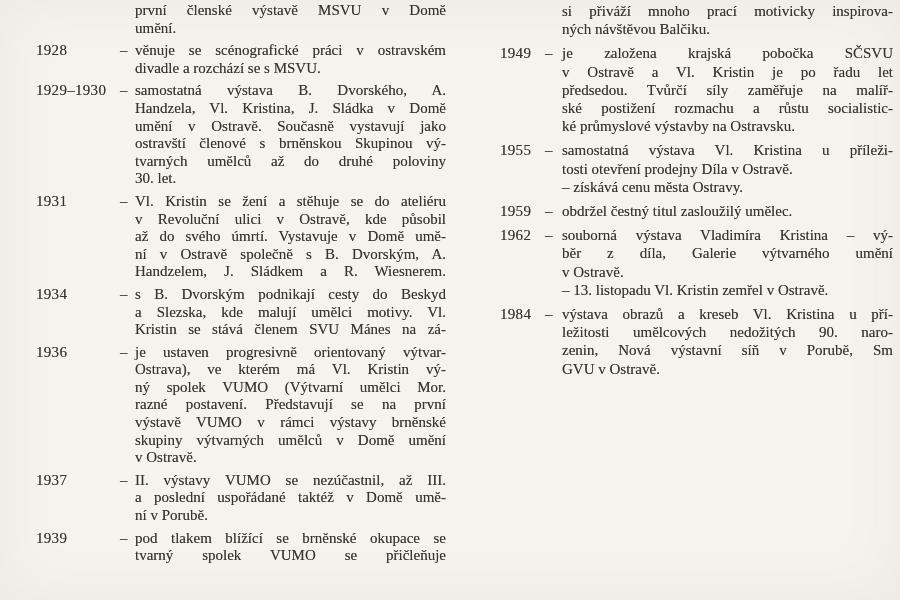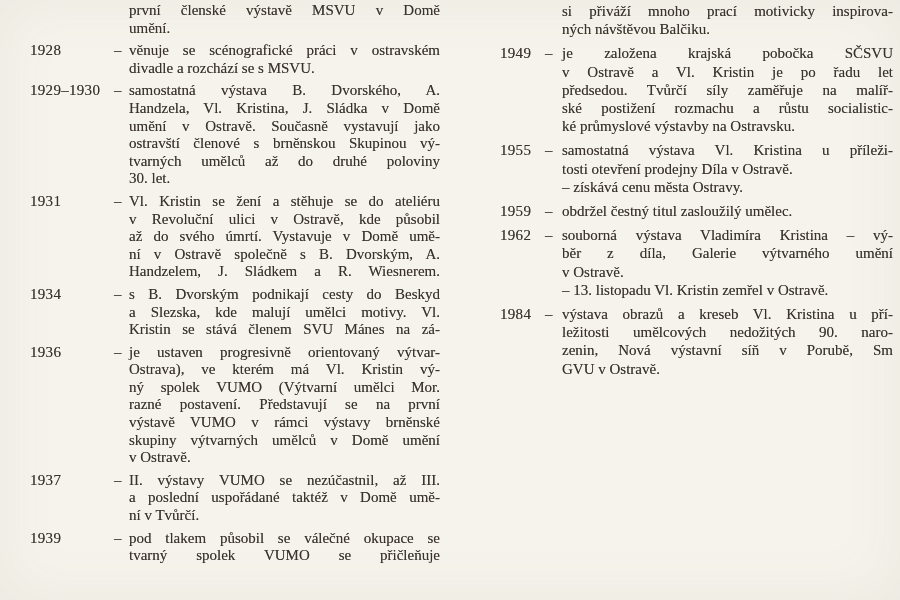--- a/index.html
+++ b/index.html
@@ -6,21 +6,21 @@
   .page {
     position: relative;
     width: 900px;
     height: 600px;
     overflow: hidden;
     font-family: "Liberation Serif", "DejaVu Serif", serif;
     box-shadow: inset 0 0 60px rgba(120,110,90,0.08);
     text-shadow: 0 0 0.4px rgba(57,51,43,0.55);
   }
   .col { position: absolute; top: 2px; }
-  .col-left  { left: 30px;  width: 410px; font-size: 15px; line-height: 17.6px; }
+  .col-left  { left: 36px;  width: 410px; font-size: 15px; line-height: 17.6px; }
   .col-right { left: 500px; width: 393px; font-size: 15px; line-height: 18.2px; }
 
   .entry { display: grid; }
   .col-left  .entry { grid-template-columns: 84px 15px 311px; margin-top: 5px; }
   .col-right .entry { grid-template-columns: 45px 17px 331px; margin-top: 6px; }
   .entry:first-child { margin-top: 0; }
 
   .year { letter-spacing: 0.3px; }
   .dash { }
   .text { }
@@ -92,28 +92,28 @@
           <div class="line j">skupiny výtvarných umělců v Domě umění</div>
           <div class="line">v Ostravě.</div>
         </div>
       </div>
       <div class="entry">
         <div class="year">1937</div>
         <div class="dash">–</div>
         <div class="text">
           <div class="line j">II. výstavy VUMO se nezúčastnil, až III.</div>
           <div class="line j">a poslední uspořádané taktéž v Domě umě-</div>
-          <div class="line">ní v Tvůrčí.</div>
+          <div class="line">ní v Porubě.</div>
         </div>
       </div>
       <div class="entry">
         <div class="year">1939</div>
         <div class="dash">–</div>
         <div class="text">
-          <div class="line j">pod tlakem působil se válečné okupace se</div>
+          <div class="line j">pod tlakem blížící se brněnské okupace se</div>
           <div class="line j">tvarný spolek VUMO se přičleňuje</div>
         </div>
       </div>
     </div>
   <div class="col col-right">
       <div class="entry">
         <div class="year"></div>
         <div class="dash"></div>
         <div class="text">
           <div class="line j">si přiváží mnoho prací motivicky inspirova-</div>

